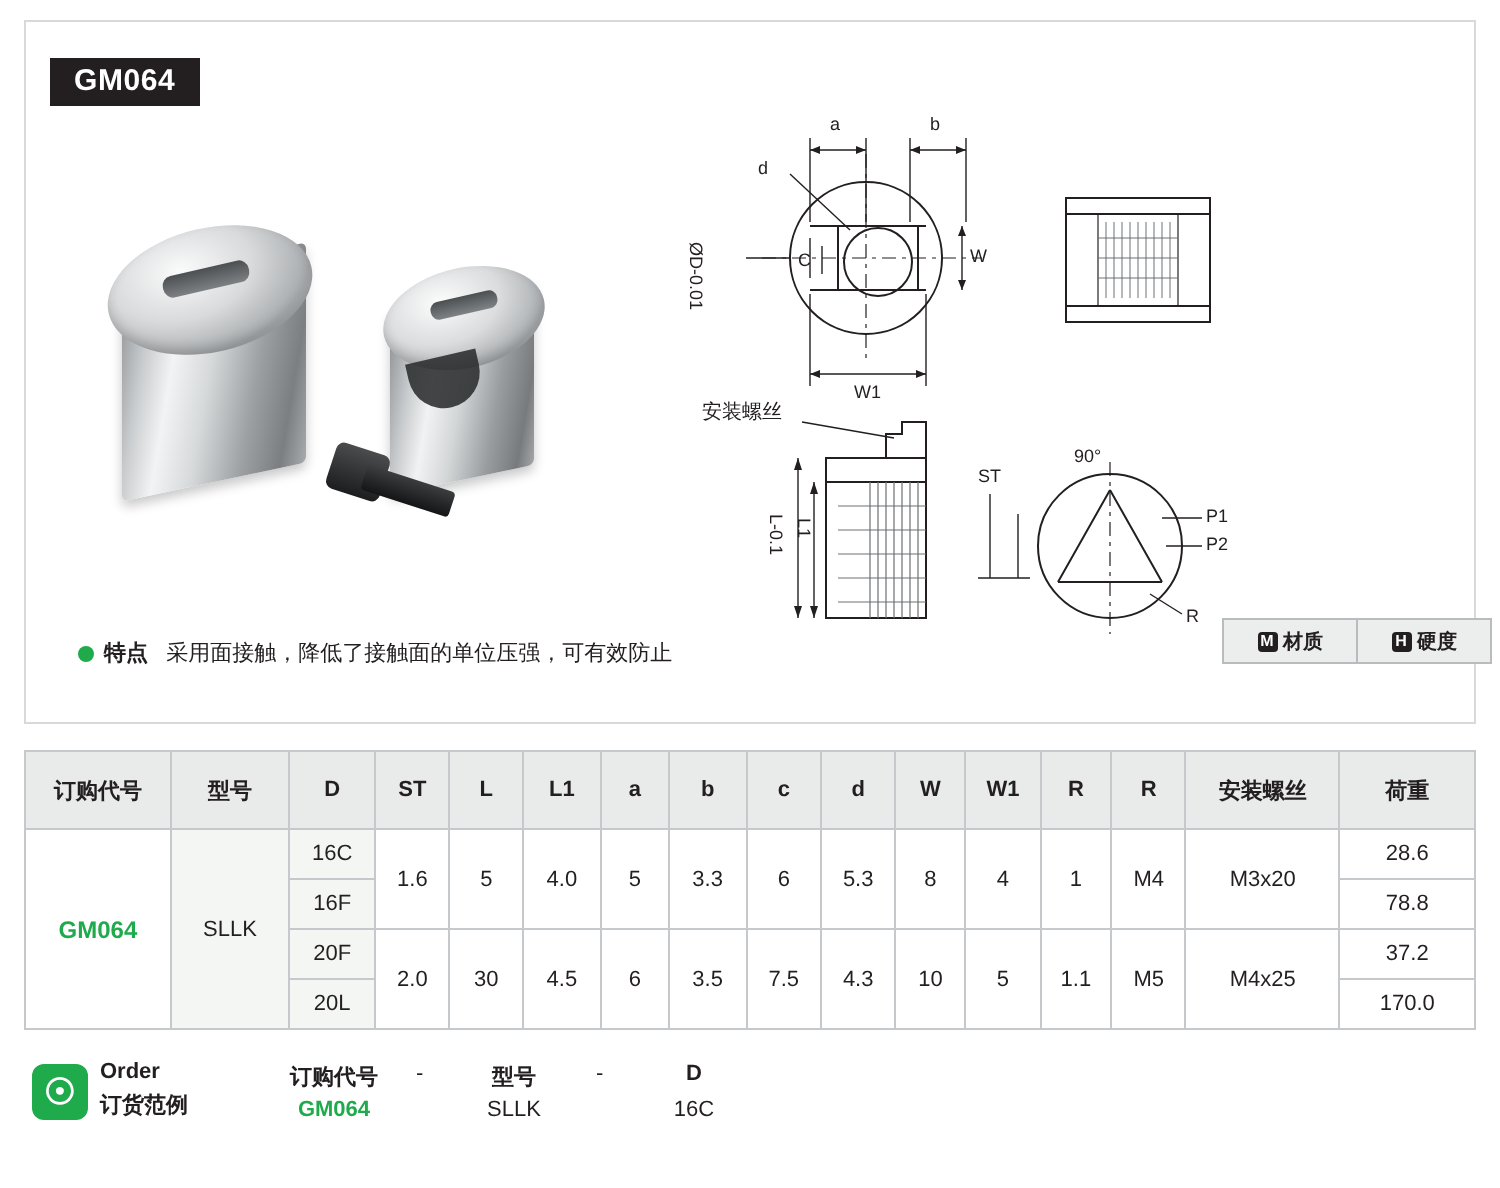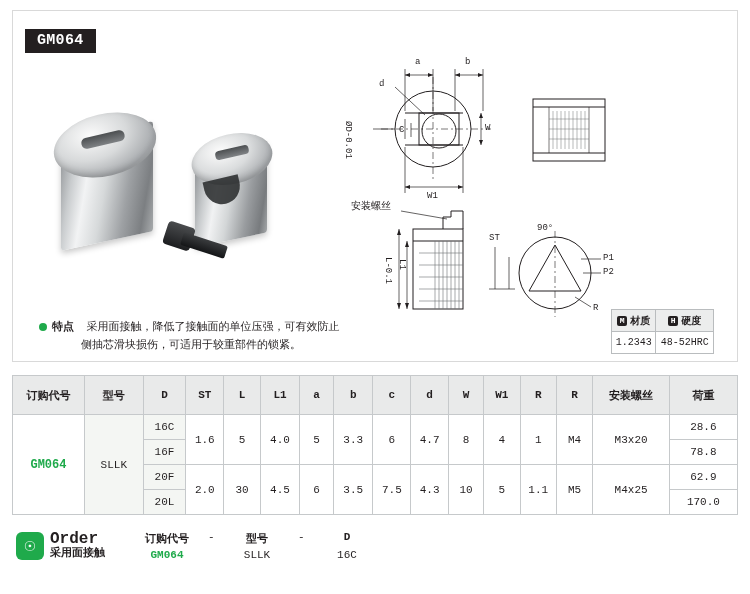--- a/index.html
+++ b/index.html
@@ -11,21 +11,21 @@
     height: 594px;
     background: #ffffff;
     font-family: "Liberation Sans", sans-serif;
     color: #231f20;
     position: relative;
     overflow: hidden;
   }
   .page {
     position: absolute;
     left: 0; top: 0;
-    width: 750px; height: 594px; font-family: Liberation Mono, monospace;
+    width: 750px; height: 594px;
   }
 
   
   .top-panel {
     position: absolute;
     left: 12px; top: 10px;
     width: 726px; height: 352px;
     border: 1px solid #d9d9d9;
     box-sizing: border-box;
     background: #fff;
@@ -145,21 +145,21 @@
     vertical-align: -1px;
   }
   .feature .label {
     font-weight: bold;
   }
 
   
   .mat-table {
     position: absolute;
     left: 598px; top: 298px;
-    width: 103px;
+    width: 135px;
     border-collapse: collapse;
     font-size: 10px;
   }
   .mat-table td {
     border: 1px solid #b9bcbe;
     text-align: center;
     padding: 3px 2px;
     height: 15px;
   }
   .mat-table .hdr {
@@ -241,21 +241,21 @@
     background: #1faa4b;
     color: #fff;
     font-size: 18px;
     text-align: center;
     line-height: 28px;
     font-weight: bold;
   }
   .order-t1 {
     position: absolute;
     left: 38px; top: 2px;
-    font-size: 16px;
+    font-size: 11px;
     font-weight: bold;
   }
   .order-t2 {
     position: absolute;
     left: 38px; top: 17px;
     font-size: 11px;
     font-weight: bold;
   }
   .order-cols {
     position: absolute;
@@ -447,36 +447,31 @@
       <span class="dlabel" style="left:146px; top:192px;">ST</span>
       <span class="dlabel" style="left:194px; top:182px;">90°</span>
       <span class="dlabel" style="left:260px; top:212px;">P1</span>
       <span class="dlabel" style="left:260px; top:226px;">P2</span>
       <span class="dlabel" style="left:250px; top:262px;">R</span>
     </div>
 
     <div class="feature">
       <span class="dot"></span><span class="label">特点</span>
       <span style="margin-left:6px;">采用面接触，降低了接触面的单位压强，可有效防止</span>
-      <div style="padding-left:42px; margin-top:1px;">侧抽芯滑块损伤，可适用于较重部件的锁紧。</div>
     </div>
 
     <table class="mat-table">
       <tbody>
           <tr>
         <td class="hdr">
           <span class="badge">M</span><span>材质</span>
         </td>
         <td class="hdr">
           <span class="badge">H</span><span>硬度</span>
         </td>
-      </tr>
-      <tr>
-        <td>1.2343</td>
-        <td>48-52HRC</td>
       </tr>
     </tbody>
       </table>
   </div>
 
   <table class="spec">
     <thead>
       <tr>
         <th style="width:76px;">订购代号</th>
         <th style="width:62px;">型号</th>
@@ -500,21 +495,21 @@
       <tr>
         <td class="code" rowspan="4">GM064</td>
         <td class="shade" rowspan="4">SLLK</td>
         <td class="shade">16C</td>
         <td rowspan="2">1.6</td>
         <td rowspan="2">5</td>
         <td rowspan="2">4.0</td>
         <td rowspan="2">5</td>
         <td rowspan="2">3.3</td>
         <td rowspan="2">6</td>
-        <td rowspan="2">4.7</td>
+        <td rowspan="2">5.3</td>
         <td rowspan="2">8</td>
         <td rowspan="2">4</td>
         <td rowspan="2">1</td>
         <td rowspan="2">M4</td>
         <td rowspan="2">M3x20</td>
         <td>28.6</td>
       </tr>
       <tr>
         <td class="shade">16F</td>
         <td>78.8</td>
@@ -526,33 +521,33 @@
         <td rowspan="2">4.5</td>
         <td rowspan="2">6</td>
         <td rowspan="2">3.5</td>
         <td rowspan="2">7.5</td>
         <td rowspan="2">4.3</td>
         <td rowspan="2">10</td>
         <td rowspan="2">5</td>
         <td rowspan="2">1.1</td>
         <td rowspan="2">M5</td>
         <td rowspan="2">M4x25</td>
-        <td>62.9</td>
+        <td>37.2</td>
       </tr>
       <tr>
         <td class="shade">20L</td>
         <td>170.0</td>
       </tr>
     </tbody>
   </table>
 
   <div class="order">
     <div class="order-icon">☉</div>
     <div class="order-t1">Order</div>
-    <div class="order-t2">采用面接触</div>
+    <div class="order-t2">订货范例</div>
     <div class="order-cols">
       <div class="oc head" style="left:0px;">订购代号</div>
       <div class="oc val green" style="left:0px;">GM064</div>
       <div class="odash" style="left:76px;">-</div>
       <div class="oc head" style="left:90px;">型号</div>
       <div class="oc val" style="left:90px;">SLLK</div>
       <div class="odash" style="left:166px;">-</div>
       <div class="oc head" style="left:180px;">D</div>
       <div class="oc val" style="left:180px;">16C</div>
     </div>

